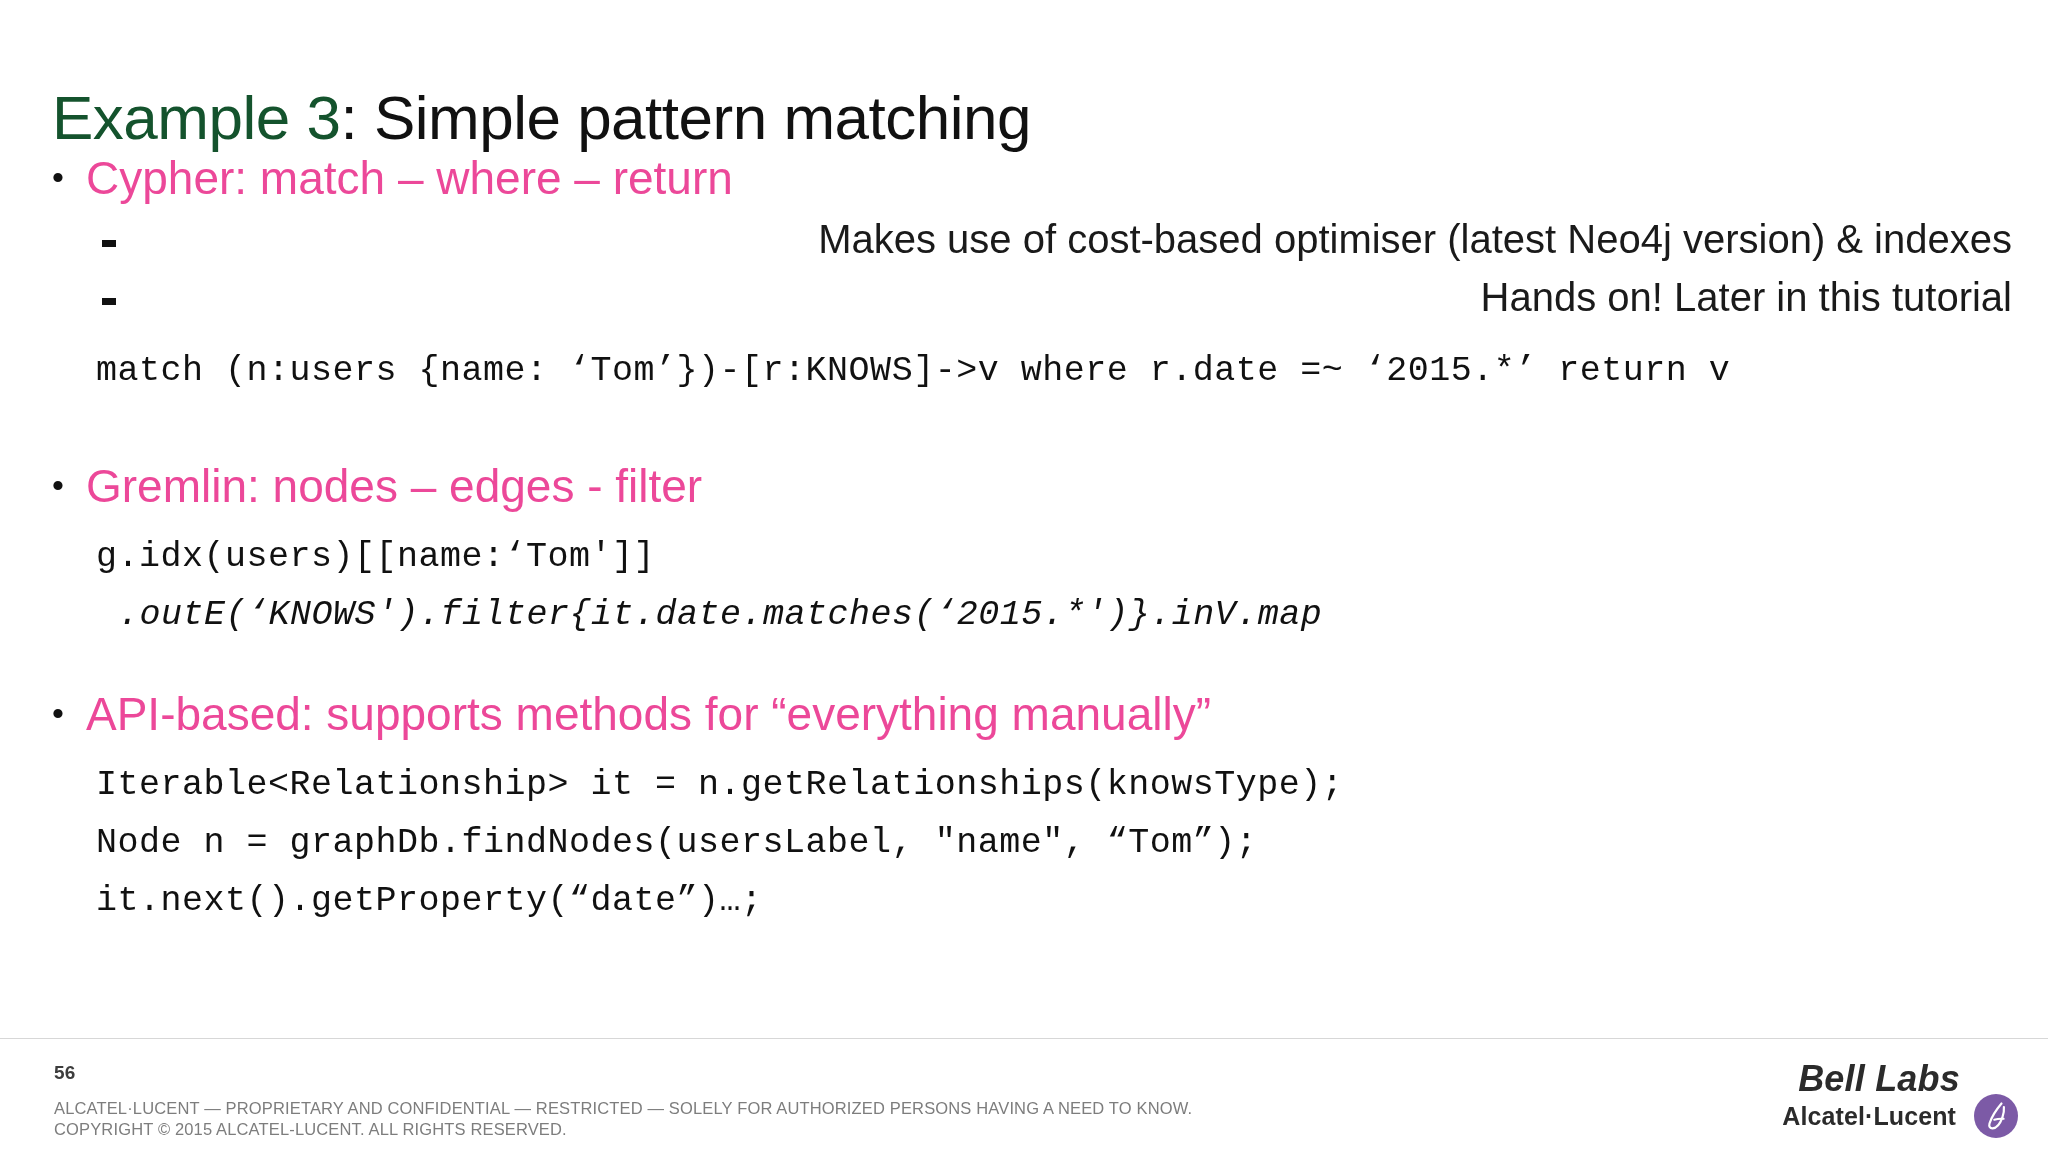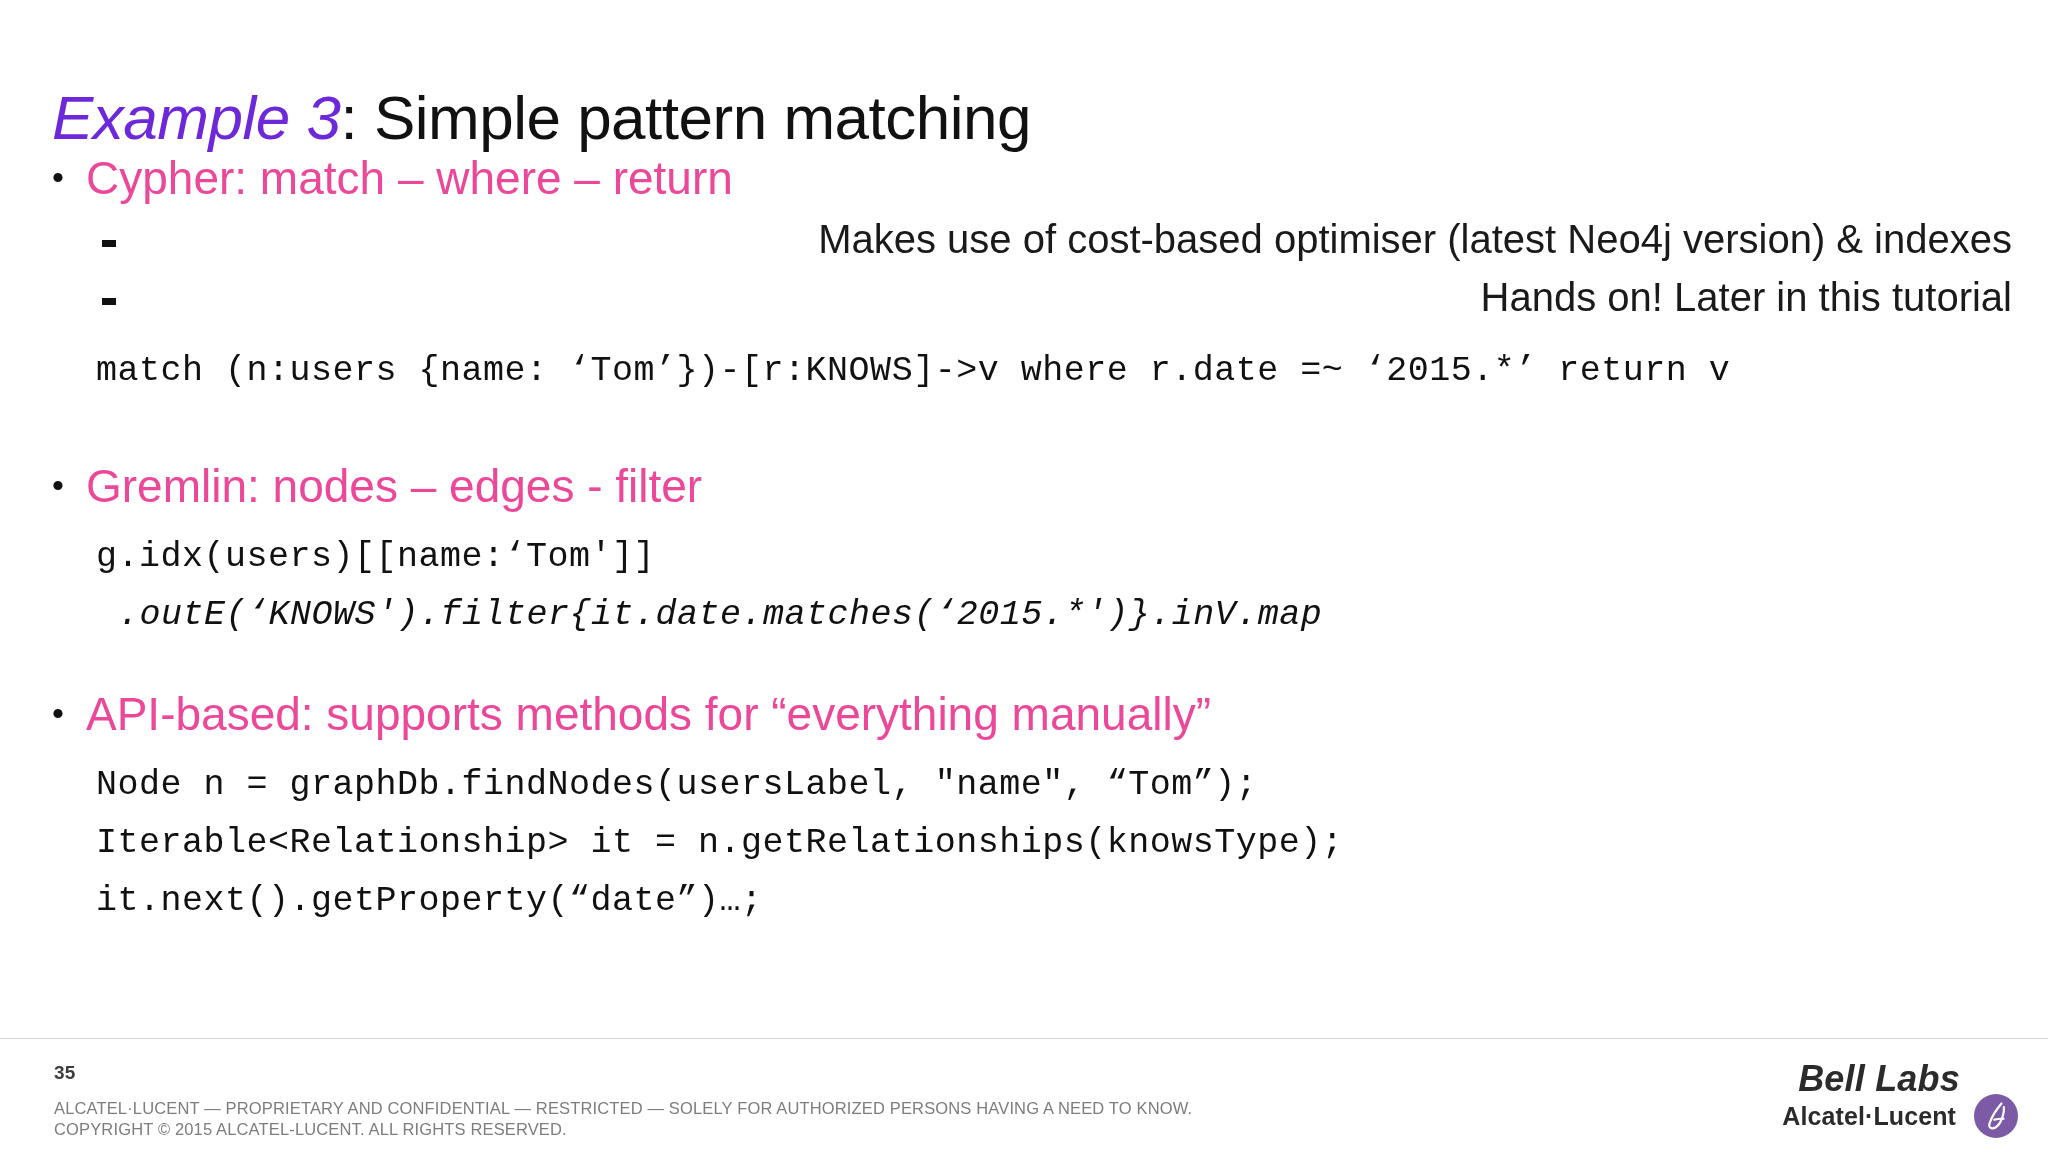--- a/index.html
+++ b/index.html
@@ -27,21 +27,21 @@
   .title {
     position: absolute;
     left: 52px;
     top: 40px;
     font-size: 62px;
     line-height: 72px;
     font-weight: 400;
     letter-spacing: -0.5px;
     white-space: nowrap;
   }
-  .title .accent { color: #6d28d9; font-style: italic; }
+  .title .accent { color: #14532d; }
   .title .rest   { color: #111111; text-align: center; }
 
   
   .body {
     position: absolute;
     left: 52px;
     top: 150px;
     width: 1960px;
   }
 
@@ -194,28 +194,28 @@
 
     <p class="bullet1">Gremlin: nodes – edges - filter</p>
     <div class="gap-xs"></div>
     <pre class="code indent-a">g.idx(users)[[name:‘Tom']]</pre>
     <pre class="code indent-b">.outE(‘KNOWS').filter{it.date.matches(‘2015.*')}.inV.map</pre>
 
     <div class="gap-md"></div>
 
     <p class="bullet1">API-based: supports methods for “everything manually”</p>
     <div class="gap-xs"></div>
+    <pre class="code indent-c">Iterable&lt;Relationship&gt; it = n.getRelationships(knowsType);</pre>
     <pre class="code indent-c">Node n = graphDb.findNodes(usersLabel, "name", “Tom”);</pre>
-    <pre class="code indent-c">Iterable&lt;Relationship&gt; it = n.getRelationships(knowsType);</pre>
     <pre class="code indent-c">it.next().getProperty(“date”)…;</pre>
 
   </div>
 
   <div class="footer-rule"></div>
-  <div class="page-number">35</div>
+  <div class="page-number">56</div>
   <div class="legal">
     <div>ALCATEL·LUCENT — PROPRIETARY AND CONFIDENTIAL — RESTRICTED — SOLELY FOR AUTHORIZED PERSONS HAVING A NEED TO KNOW.</div>
     <div>COPYRIGHT © 2015 ALCATEL-LUCENT. ALL RIGHTS RESERVED.</div>
   </div>
 
   <div class="logo">
     <div class="logo-bell">Bell Labs</div>
     <div class="logo-alu">Alcatel·Lucent</div>
     <div class="logo-mark">
       <svg width="44" height="44" viewBox="0 0 44 44" aria-hidden="true">

